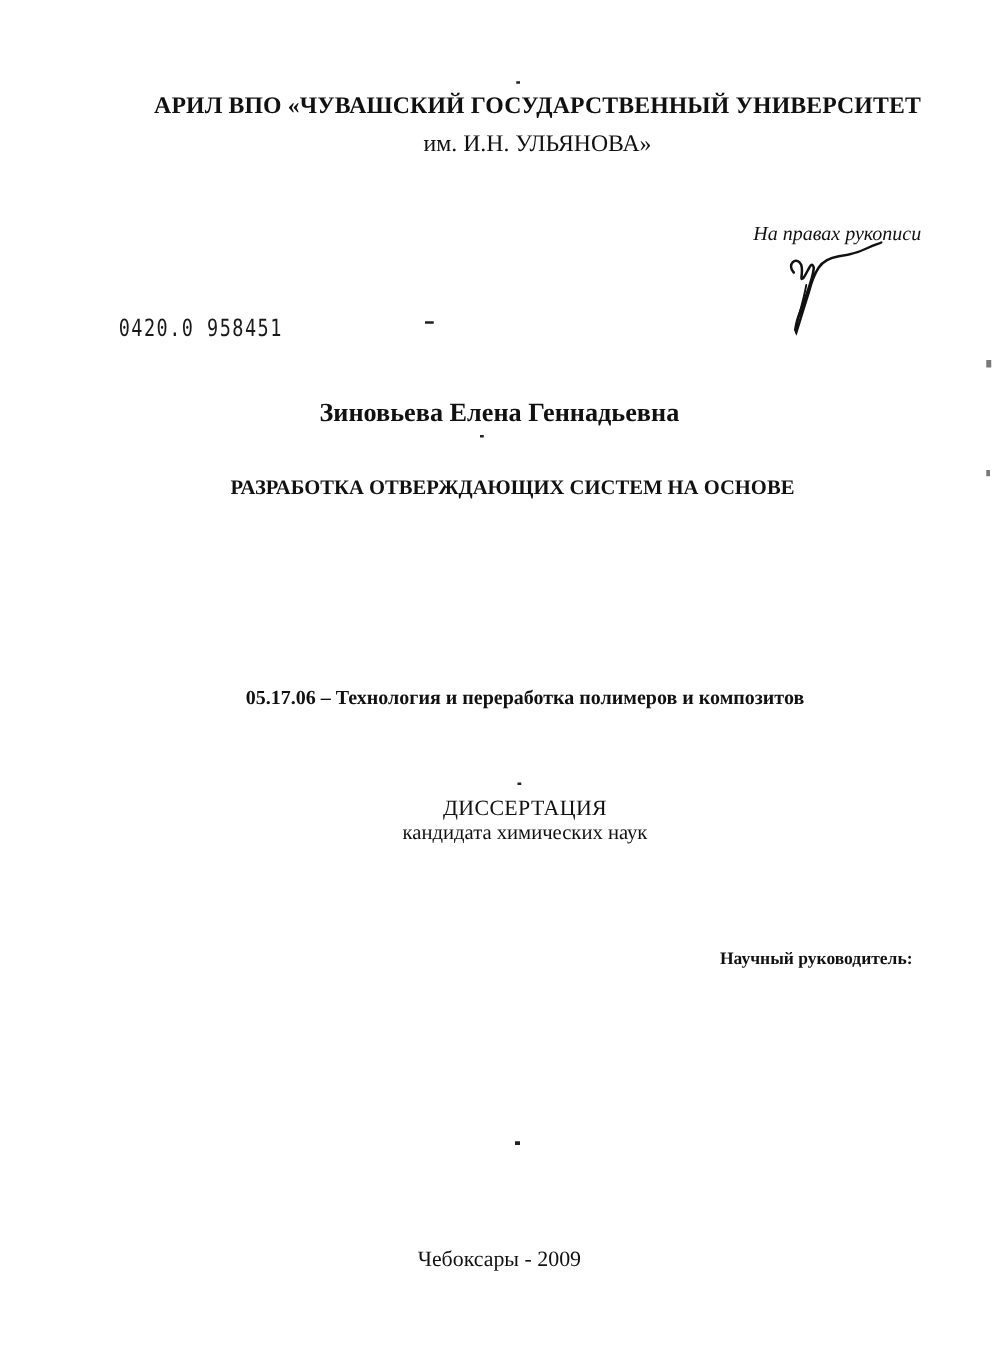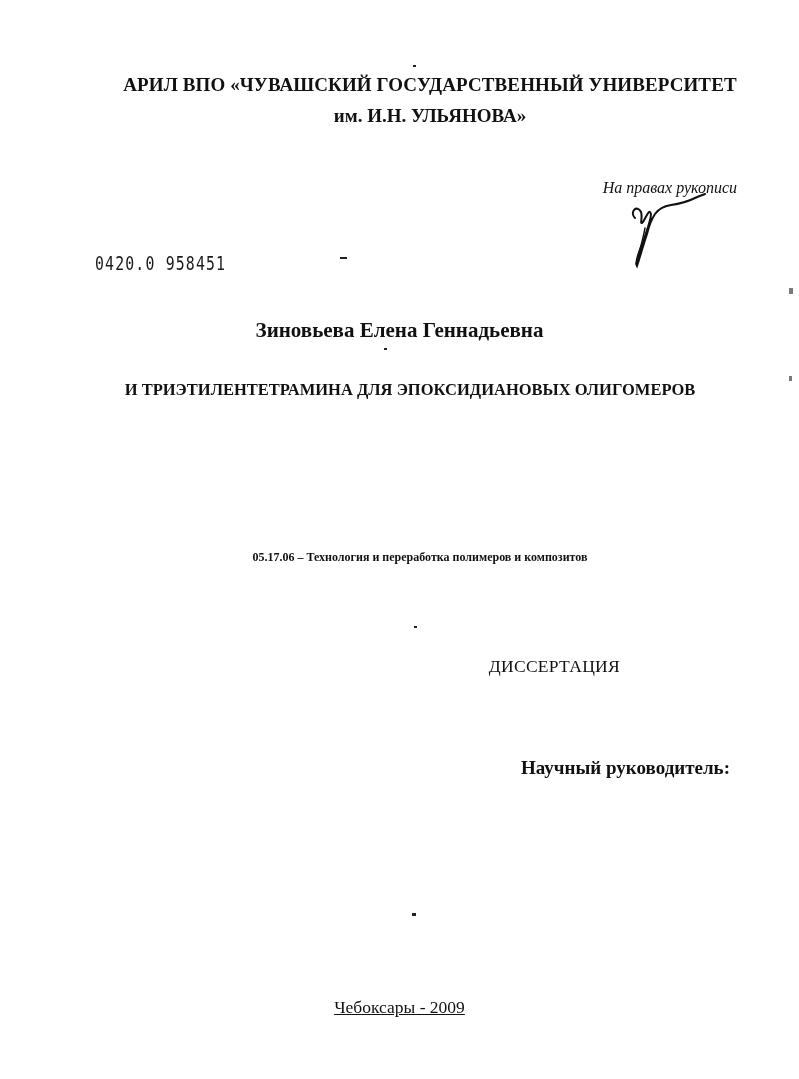--- a/index.html
+++ b/index.html
@@ -25,21 +25,21 @@
       text-align: center;
       font-weight: bold;
       font-size: 19px;
       letter-spacing: 0.1px;
     }
     .org-line2 {
       top: 105px;
       left: 120px;
       width: 620px;
       text-align: center;
-      font-weight: bold;
+      font-weight: normal;
       font-size: 19px;
     }
     .manuscript-note {
       top: 163px;
       right: 62px;
       font-style: italic;
       font-size: 16px;
       margin-top: 16px;
     }
     .signature {
@@ -71,44 +71,43 @@
       font-weight: bold;
       font-size: 16.5px;
       line-height: 29px;
     }
     .specialty {
       top: 550px;
       left: 120px;
       width: 600px;
       text-align: center;
       font-weight: bold;
-      font-size: 12px;
+      font-size: 16px;
     }
     .degree-block {
-      top: 656px;
+      top: 636px;
       left: 220px;
       width: 400px;
-      text-align: right;
+      text-align: center;
       font-size: 16.5px;
       line-height: 20px;
     }
     .degree-block .heading { font-size: 17.5px; letter-spacing: 0.3px; }
     .supervisor {
       top: 754px;
       left: 500px;
       width: 230px;
       text-align: right;
       font-weight: bold;
-      font-size: 19px;
+      font-size: 14px;
       line-height: 27px;
     }
     .city-year {
       top: 997px;
       font-size: 17.5px;
-      text-decoration: underline;
     }
     .speck {
       background: #222;
       position: absolute;
     }
   </style>
 </head>
 <body>
 
 <div>
@@ -123,27 +122,28 @@
       <path d="M10 28 C 4 22, 12 14, 16 22 C 18 28, 14 36, 18 32 C 22 26, 24 18, 26 24 C 26 30, 22 40, 18 52 C 14 62, 10 72, 12 76 C 14 70, 18 56, 22 44 C 24 36, 26 30, 30 24 C 34 18, 40 16, 46 15 C 54 14, 62 12, 70 8 C 74 6, 78 5, 80 4" fill="none" stroke="#111" stroke-width="2" stroke-linecap="round"></path>
       <path d="M20 38 C 18 50, 14 62, 11 74" fill="none" stroke="#111" stroke-width="1.5" stroke-linecap="round"></path>
     </svg>
   </div>
 
   <div class="abs stamp-number">0420.0 958451</div>
 
   <div class="abs center author">Зиновьева Елена Геннадьевна</div>
 
   <div class="abs title-block">
-    <div>И ТРИЭТИЛЕНТЕТРАМИНА ДЛЯ ЭПОКСИДИАНОВЫХ ОЛИГОМЕРОВ</div>
+    <div>РАЗРАБОТКА ОТВЕРЖДАЮЩИХ СИСТЕМ НА ОСНОВЕ</div>
   </div>
 
   <div class="abs specialty">05.17.06 – Технология и переработка полимеров и композитов</div>
 
   <div class="abs degree-block">
     <div class="heading">ДИССЕРТАЦИЯ</div>
+    <div>кандидата химических наук</div>
   </div>
 
   <div class="abs supervisor">
     <div>Научный руководитель:</div>
   </div>
 
   <div class="abs center city-year">Чебоксары - 2009</div>
 
   <div class="speck" style="left:413px;top:65px;width:3px;height:2px;"></div>
   <div class="speck" style="left:384px;top:348px;width:3px;height:2px;"></div>

